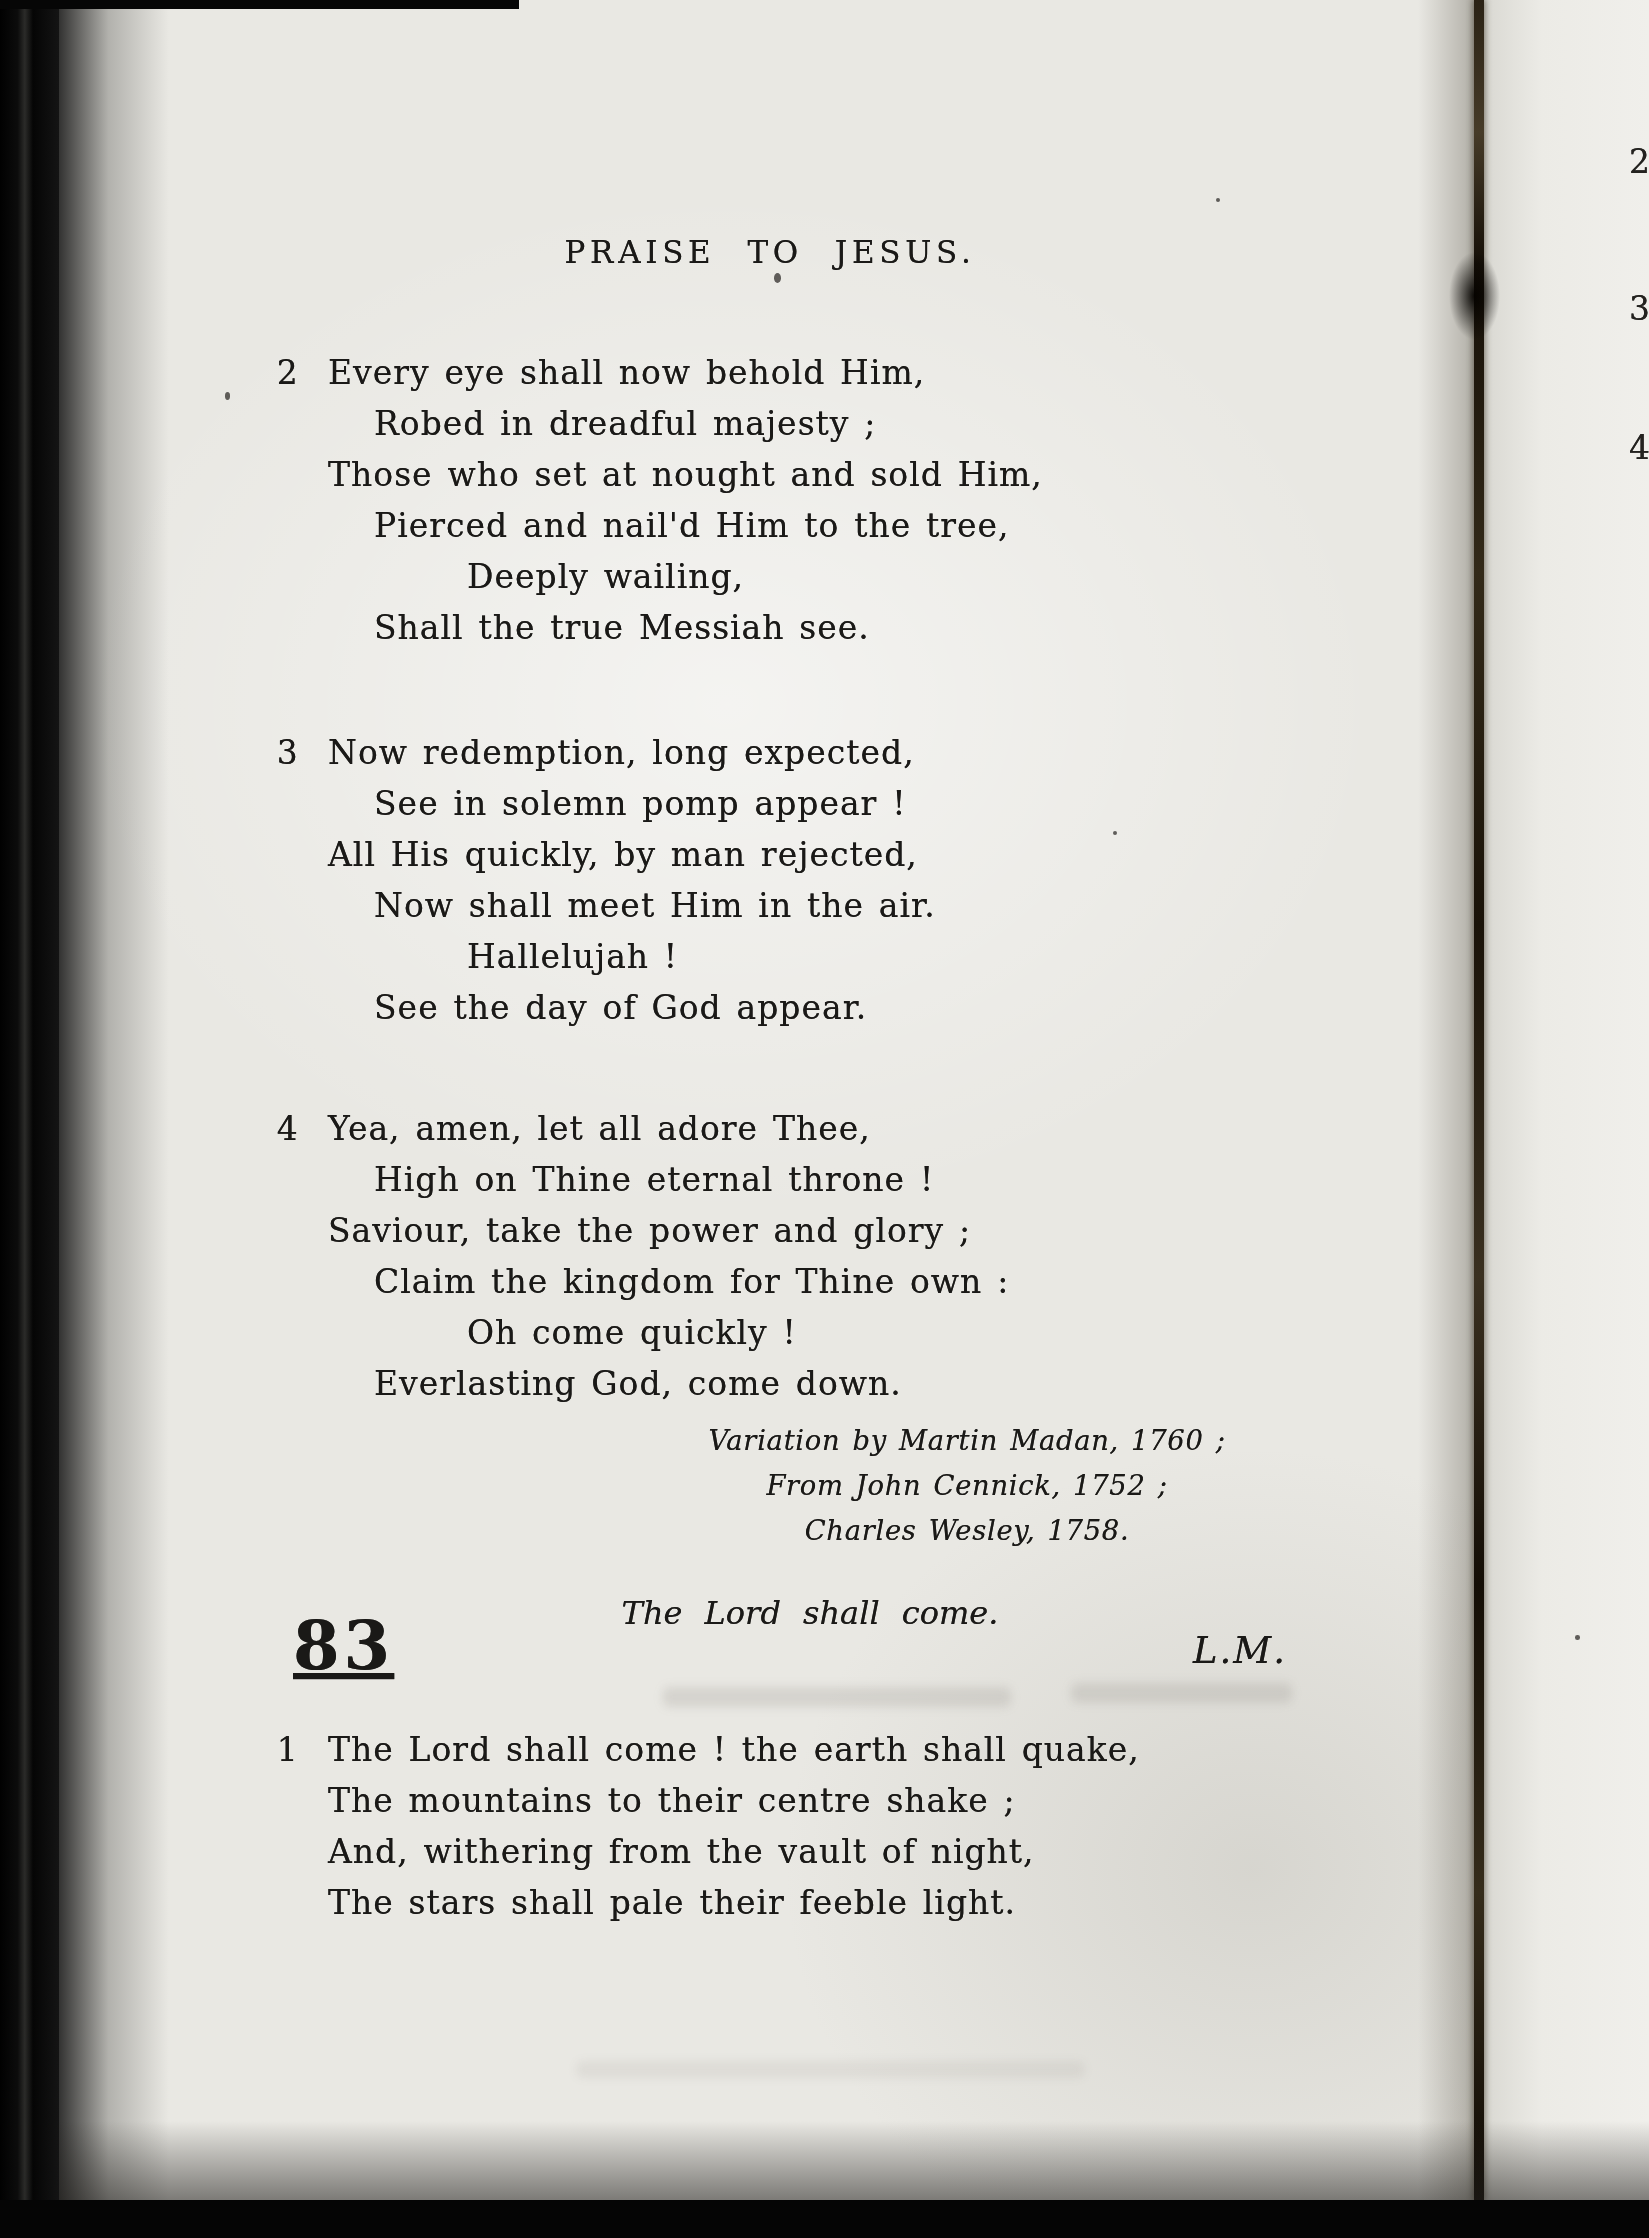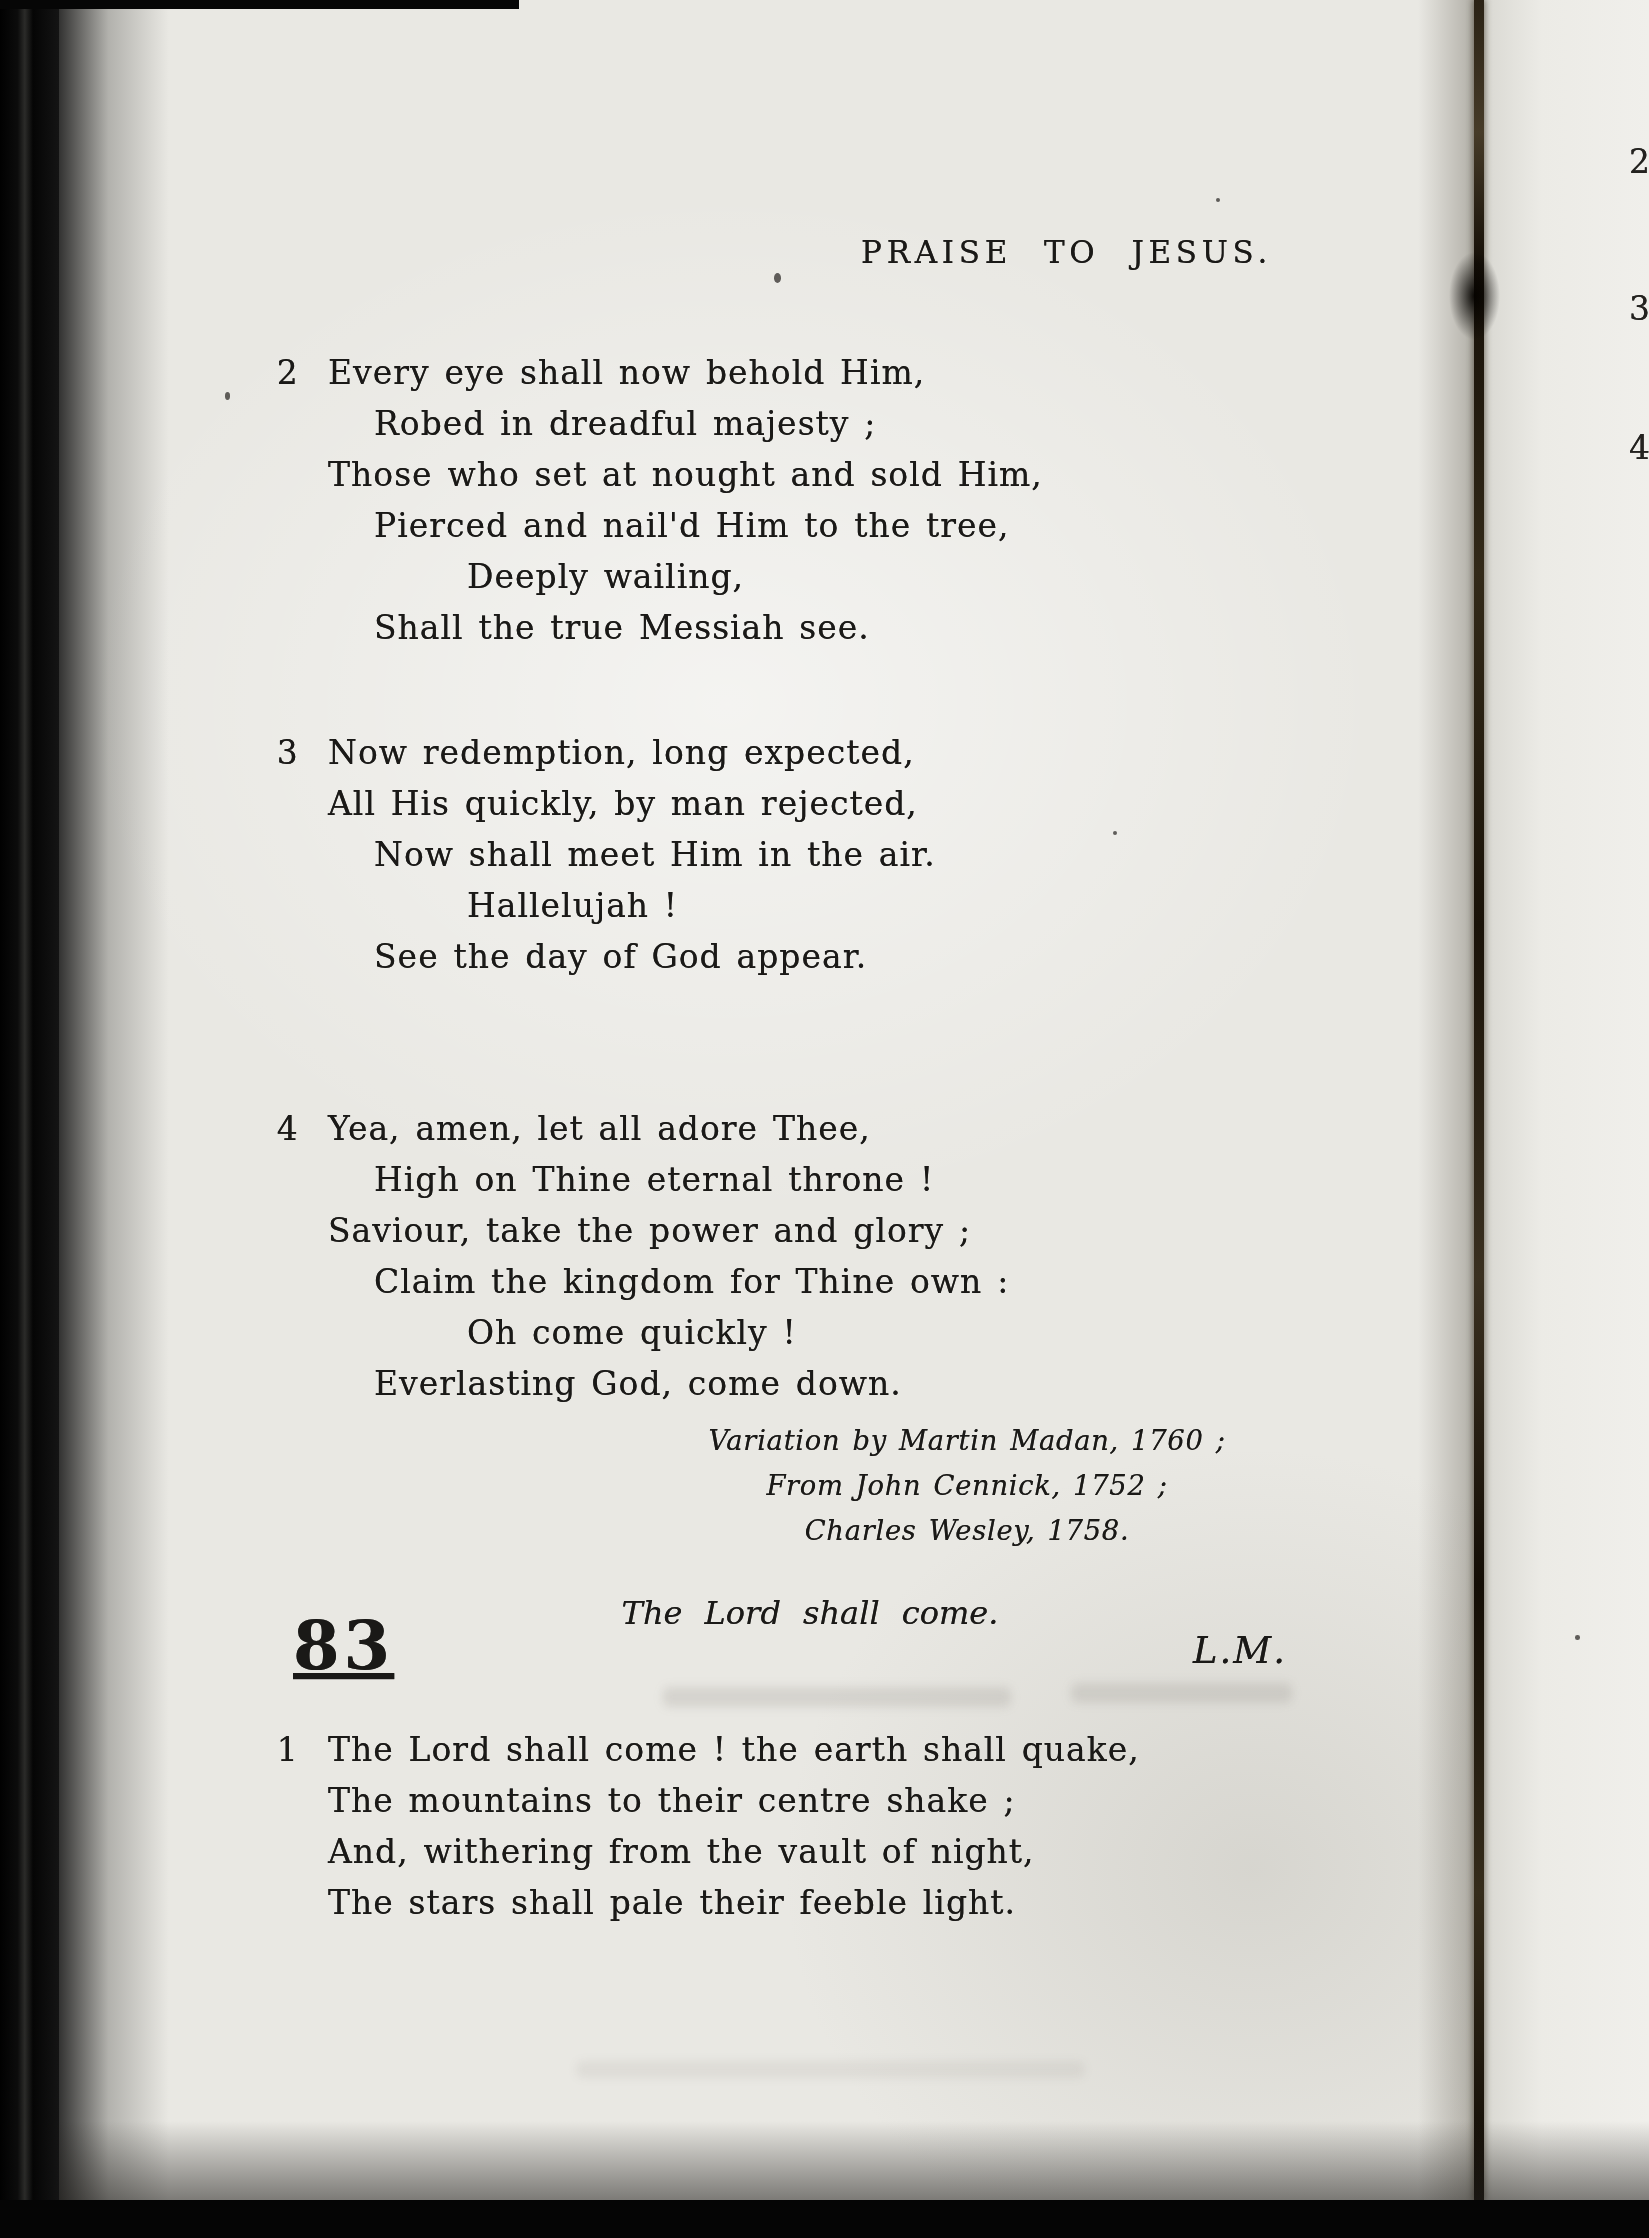--- a/index.html
+++ b/index.html
@@ -41,21 +41,21 @@
   .fold-knot{
     position:absolute;left:1449px;top:252px;width:51px;height:88px;
     background:radial-gradient(closest-side, rgba(5,3,0,.95), rgba(5,3,0,0));
   }
   .adjacent{
     position:absolute;left:1484px;top:0;width:165px;height:2200px;
     background:linear-gradient(90deg,#d9d8d2,#ecebe6 35%, #f0efeb 100%);
   }
   .txt{text-shadow:0 0.3px 0.6px rgba(24,23,20,.78);}
   .page-header{
-    position:absolute;left:268px;top:234px;width:1004px;text-align:right;
+    position:absolute;left:268px;top:234px;width:1004px;text-align:center;
     font-size:31px;letter-spacing:4.7px;word-spacing:17.4px;
   }
   .verse{
     position:absolute;left:274px;width:1044px;
     font-size:33px;line-height:51px;letter-spacing:1px;word-spacing:3.3px;
   }
   .vnum{position:absolute;left:2.7px;top:0;}
   .vline{white-space:nowrap;}
   .i0{padding-left:54px;}
   .i1{padding-left:100px;}
@@ -110,20 +110,21 @@
     <p class="vline i1">Robed in dreadful majesty ;</p>
     <p class="vline i0">Those who set at nought and sold Him,</p>
     <p class="vline i1">Pierced and nail'd Him to the tree,</p>
     <p class="vline i2">Deeply wailing,</p>
     <p class="vline i1">Shall the true Messiah see.</p>
   </section>
 
   <section class="verse txt" style="top:727px">
     <span class="vnum">3</span>
     <p class="vline i0">Now redemption, long expected,</p>
+    <p class="vline i1">See in solemn pomp appear !</p>
     <p class="vline i0">All His quickly, by man rejected,</p>
     <p class="vline i1">Now shall meet Him in the air.</p>
     <p class="vline i2">Hallelujah !</p>
     <p class="vline i1">See the day of God appear.</p>
   </section>
 
   <section class="verse txt" style="top:1103px">
     <span class="vnum">4</span>
     <p class="vline i0">Yea, amen, let all adore Thee,</p>
     <p class="vline i1">High on Thine eternal throne !</p>

